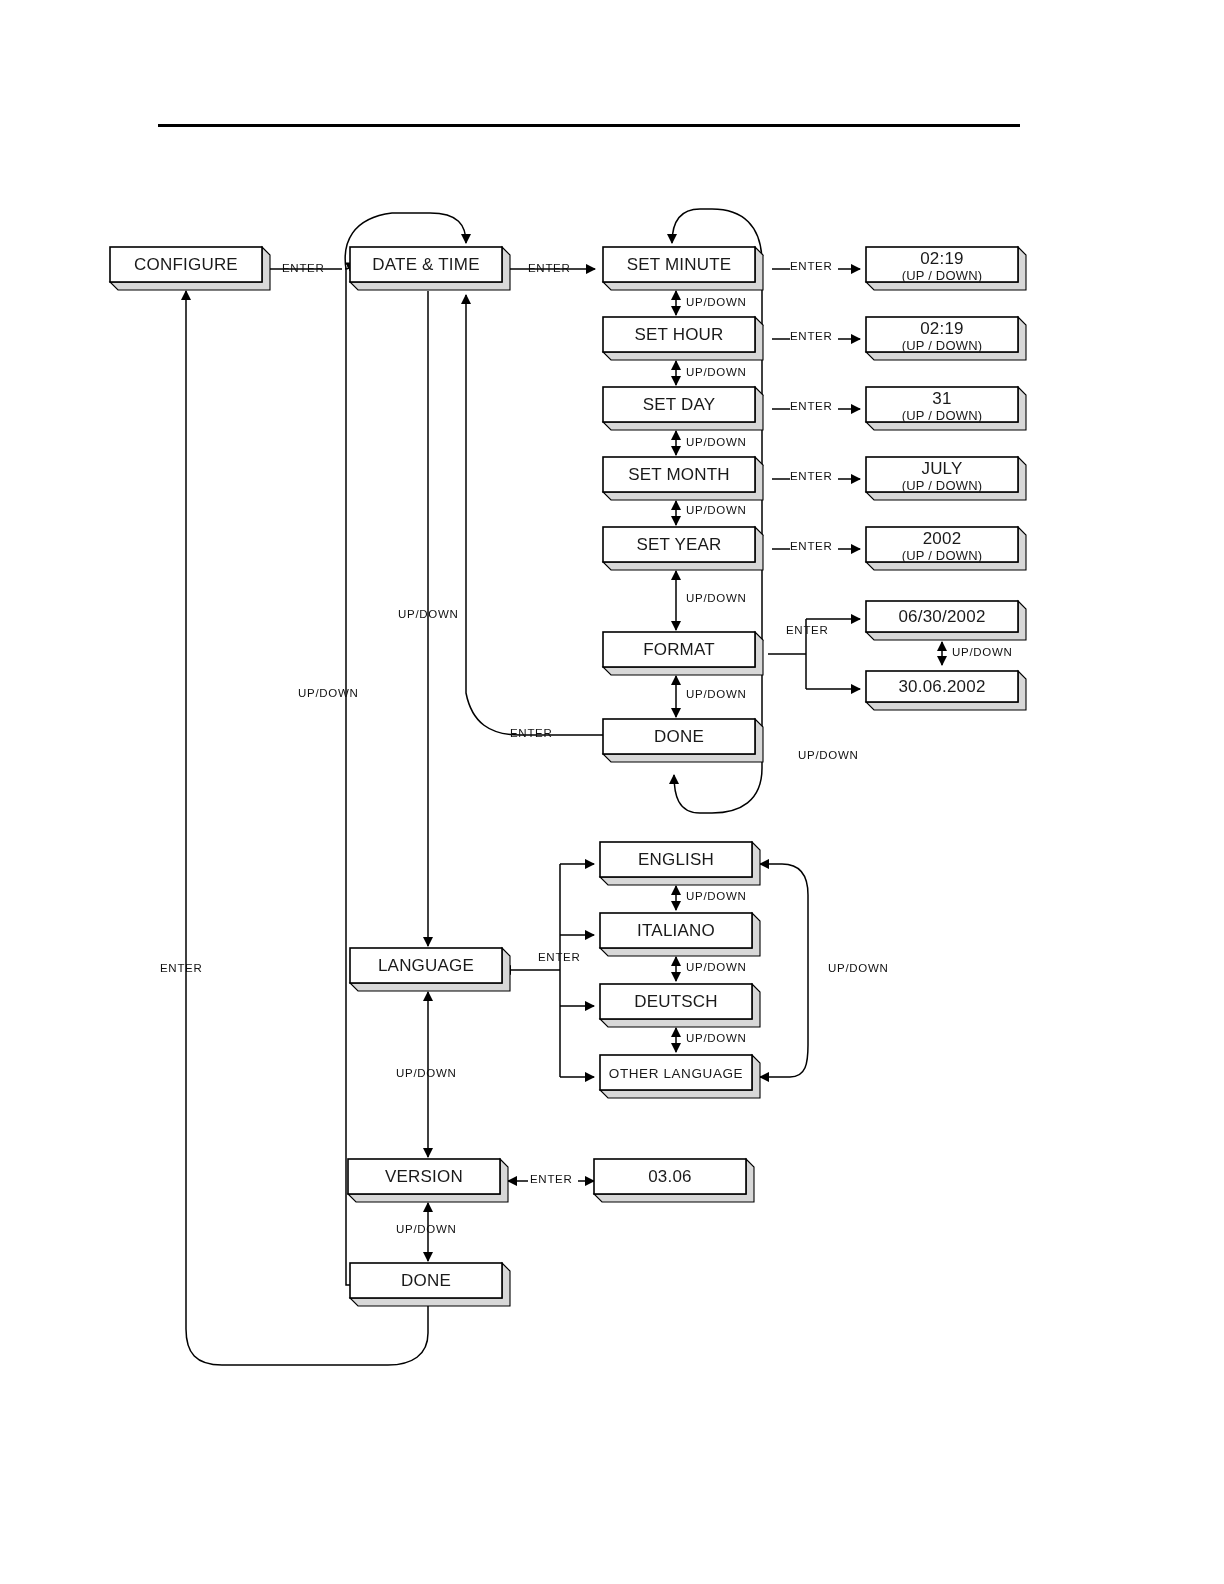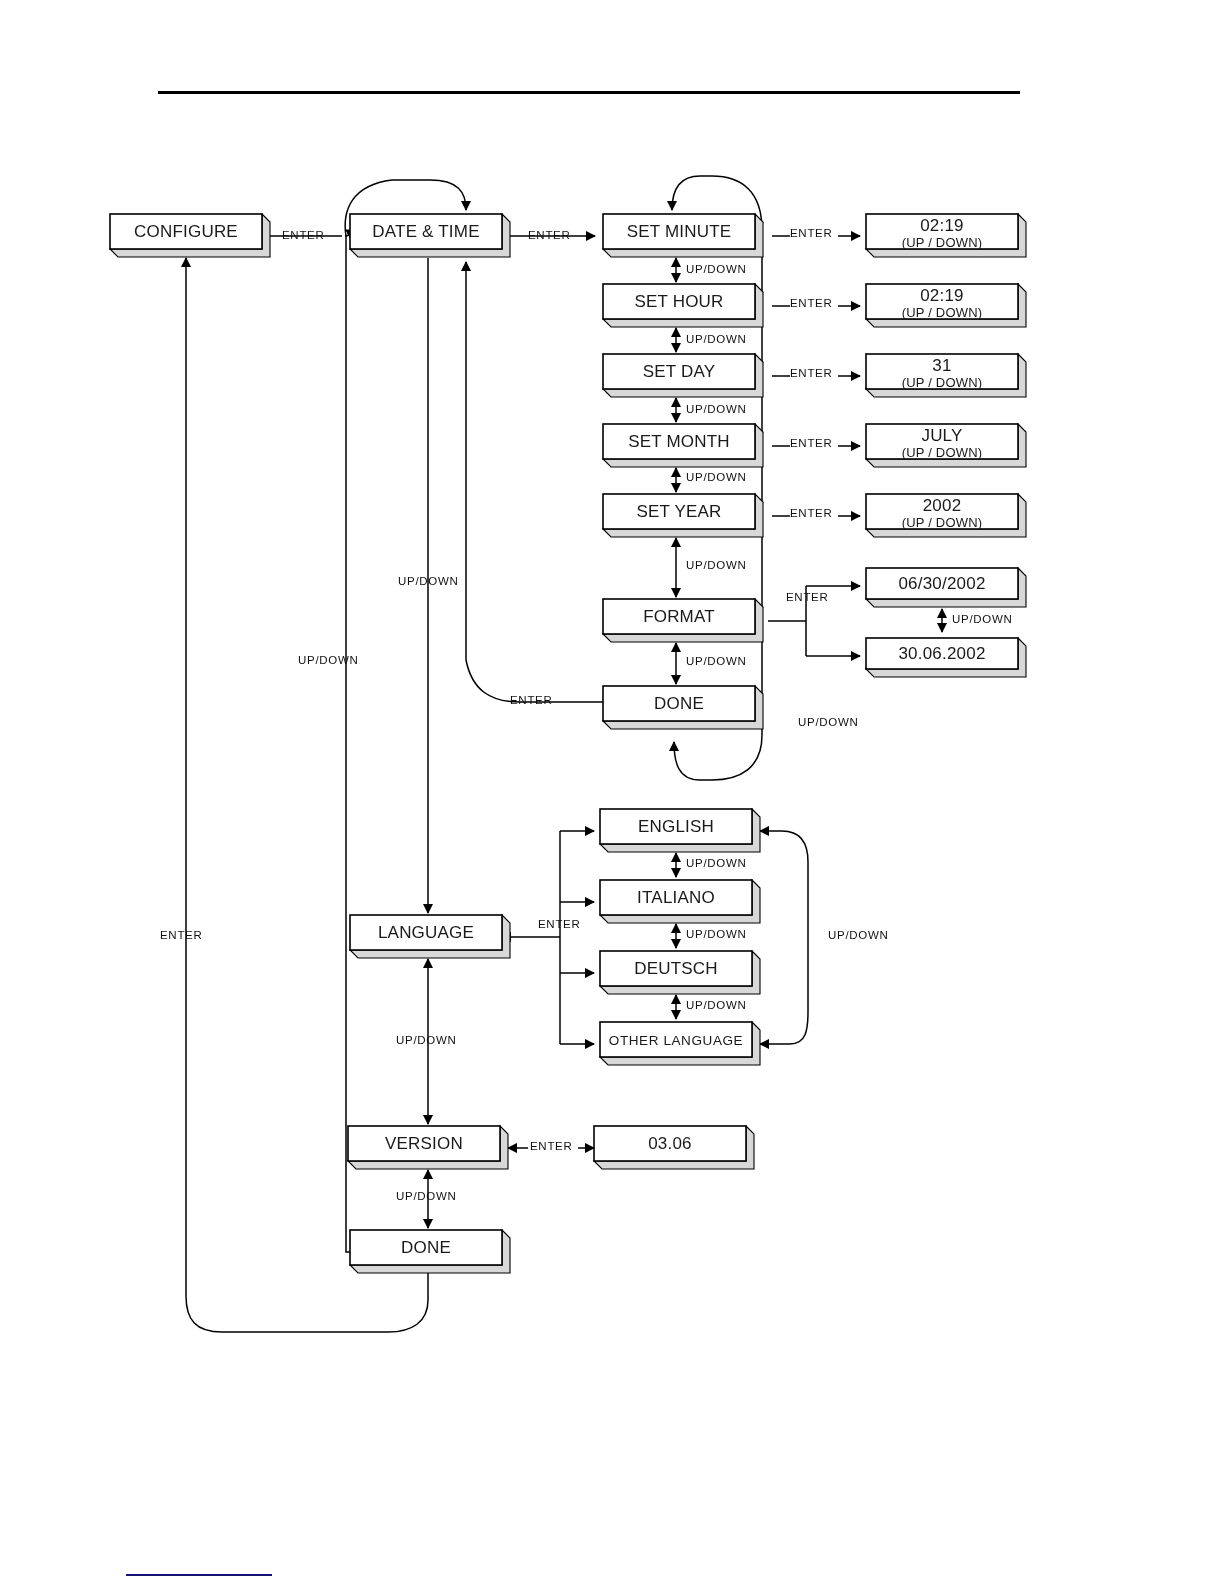--- a/index.html
+++ b/index.html
@@ -3,21 +3,21 @@
 <meta charset="utf-8">
 <style>
   html,body{margin:0;padding:0;background:#fff;}
   body{
     width:1224px;height:1584px;
     font-family:"Liberation Sans", sans-serif;
     color:#000;
     position:relative;
     overflow:hidden;
   }
-  #page{position:absolute;inset:0;}
+  #page{position:absolute;inset:0;margin-top:33px;}
   svg{display:block;}
   .node-rect{fill:#ffffff;stroke:#000000;stroke-width:1.6;}
   .node-shadow2{fill:#d8d8d8;stroke:#000000;stroke-width:1.1;}
   .node-label{
     font-family:"Liberation Sans", sans-serif;
     font-size:17px;fill:#1a1a1a;text-anchor:middle;
     dominant-baseline:middle;letter-spacing:0.2px;
   }
   .node-label.small{font-size:13.5px;letter-spacing:0.6px;}
   .node-label.sub{font-size:13px;}

